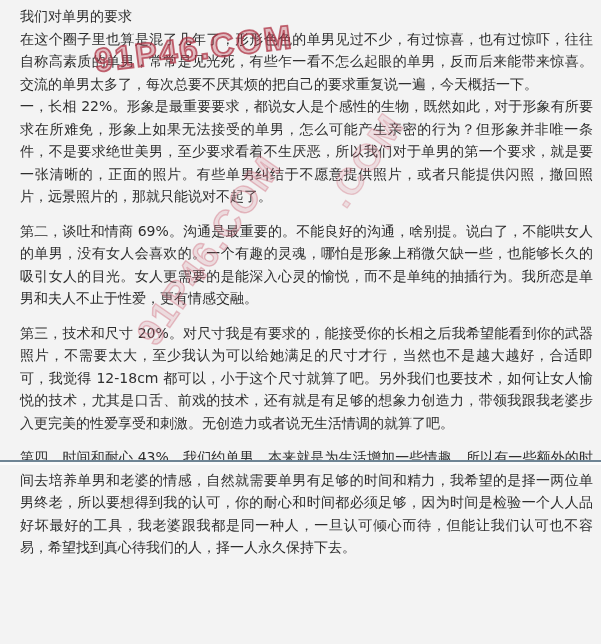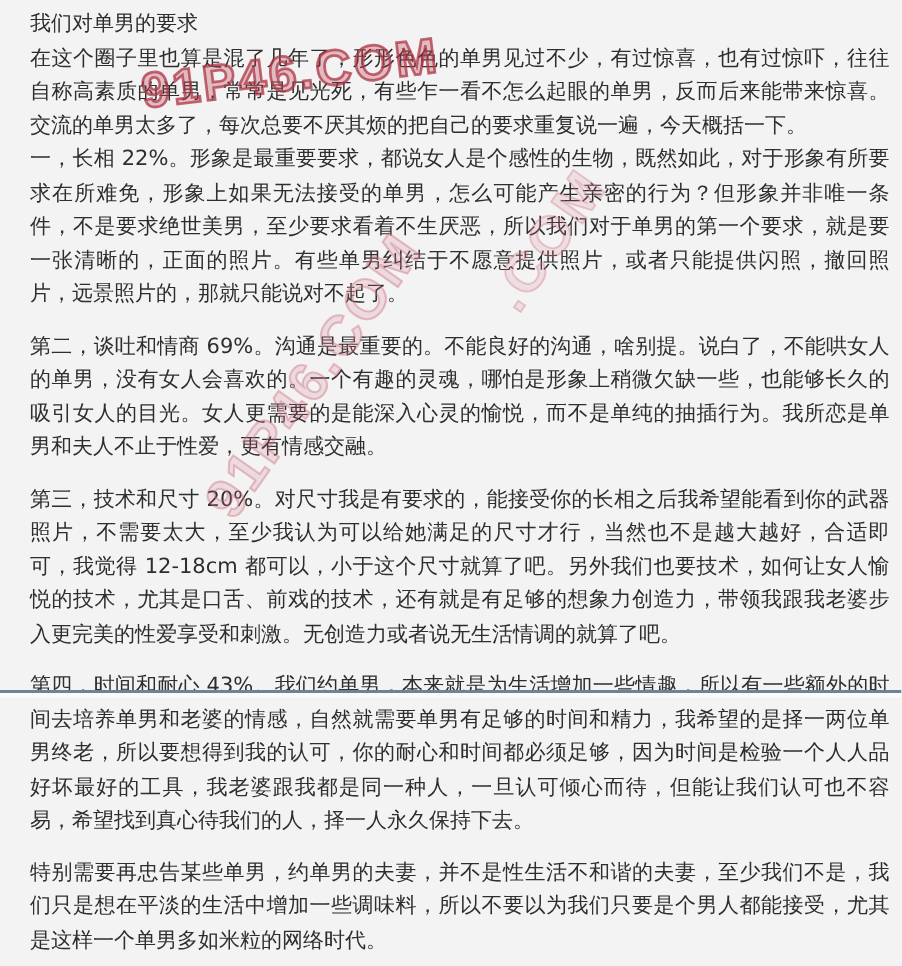--- a/index.html
+++ b/index.html
@@ -97,21 +97,20 @@
   <p class="para">在这个圈子里也算是混了几年了，形形色色的单男见过不少，有过惊喜，也有过惊吓，往往自称高素质的单男，常常是见光死，有些乍一看不怎么起眼的单男，反而后来能带来惊喜。交流的单男太多了，每次总要不厌其烦的把自己的要求重复说一遍，今天概括一下。</p>
 
   <p class="para">一，长相 22%。形象是最重要要求，都说女人是个感性的生物，既然如此，对于形象有所要求在所难免，形象上如果无法接受的单男，怎么可能产生亲密的行为？但形象并非唯一条件，不是要求绝世美男，至少要求看着不生厌恶，所以我们对于单男的第一个要求，就是要一张清晰的，正面的照片。有些单男纠结于不愿意提供照片，或者只能提供闪照，撤回照片，远景照片的，那就只能说对不起了。</p>
 
   <p class="para spaced">第二，谈吐和情商 69%。沟通是最重要的。不能良好的沟通，啥别提。说白了，不能哄女人的单男，没有女人会喜欢的。一个有趣的灵魂，哪怕是形象上稍微欠缺一些，也能够长久的吸引女人的目光。女人更需要的是能深入心灵的愉悦，而不是单纯的抽插行为。我所恋是单男和夫人不止于性爱，更有情感交融。</p>
 
   <p class="para spaced">第三，技术和尺寸 20%。对尺寸我是有要求的，能接受你的长相之后我希望能看到你的武器照片，不需要太大，至少我认为可以给她满足的尺寸才行，当然也不是越大越好，合适即可，我觉得 12-18cm 都可以，小于这个尺寸就算了吧。另外我们也要技术，如何让女人愉悦的技术，尤其是口舌、前戏的技术，还有就是有足够的想象力创造力，带领我跟我老婆步入更完美的性爱享受和刺激。无创造力或者说无生活情调的就算了吧。</p>
 
   <p class="para spaced">第四，时间和耐心 43%。我们约单男，本来就是为生活增加一些情趣，所以有一些额外的时间去培养单男和老婆的情感，自然就需要单男有足够的时间和精力，我希望的是择一两位单男终老，所以要想得到我的认可，你的耐心和时间都必须足够，因为时间是检验一个人人品好坏最好的工具，我老婆跟我都是同一种人，一旦认可倾心而待，但能让我们认可也不容易，希望找到真心待我们的人，择一人永久保持下去。</p>
 
-  <p class="para spaced">特别需要再忠告某些单男，约单男的夫妻，并不是性生活不和谐的夫妻，至少我们不是，我们只是想在平淡的生活中增加一些调味料，所以不要以为我们只要是个男人都能接受，尤其是这样一个单男多如米粒的网络时代。</p>
 
   <div class="watermark wm-top">91P46.COM</div>
 
   <div class="watermark wm-diag">91P46.COM</div>
 
   <div class="watermark wm-frag">.COM</div>
 
   <div class="bottom-strip"></div>
   <div class="bottom-rule"></div>
 </div>

